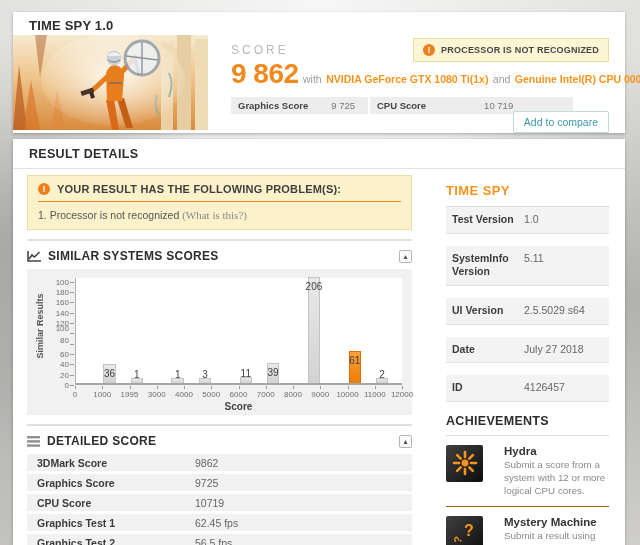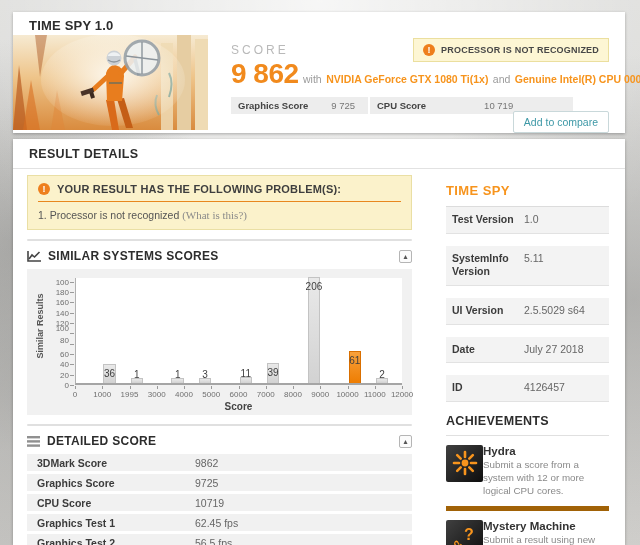--- a/index.html
+++ b/index.html
@@ -84,21 +84,21 @@
   .st-value { font-size:10.5px; color:#666; }
 
   
   .sb-title { margin:13px 0 8px; font-size:13px; font-weight:bold; color:#f7941d; letter-spacing:.4px; }
   .info-table { border-top:1px solid #dcdcdc; }
   .info-row { display:flex; background:#f3f3f3; margin-bottom:12px; padding:6px 8px 6px 6px; border-bottom:1px solid #e2e2e2; }
   .info-label { width:72px; font-size:10.5px; font-weight:bold; color:#3b3b3b; line-height:1.3; flex:none; }
   .info-value { font-size:10.5px; color:#666; line-height:1.3; }
   .ach-title { margin-top:9px; padding-bottom:7px; font-size:12.5px; font-weight:bold; color:#2d2d2d;
     letter-spacing:.3px; border-bottom:1px solid #e0e0e0; }
-  .ach-item { display:flex; gap:0; padding:9px 0 8px; border-bottom:5px solid #a16207; }
+  .ach-item { display:flex; gap:21px; padding:9px 0 8px; border-bottom:1px solid #a16207; }
   .ach-icon { width:37px; height:37px; flex:none; border-radius:2px;
     background:linear-gradient(135deg,#404040,#0d0d0d); display:flex; align-items:center; justify-content:center; }
   .ach-name { font-size:11.5px; font-weight:bold; color:#333; margin-bottom:2px; }
   .ach-desc { font-size:9.8px; color:#8a8a8a; line-height:1.32; }
 </style>
 </head>
 <body>
 
 <div class="card top-card">
   <div class="top-card-title">TIME SPY 1.0</div>

